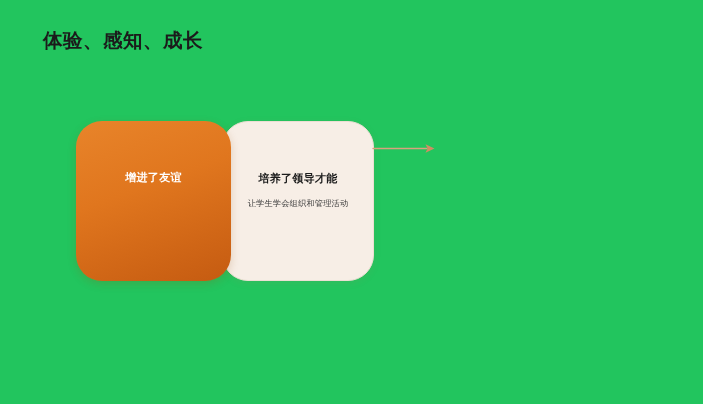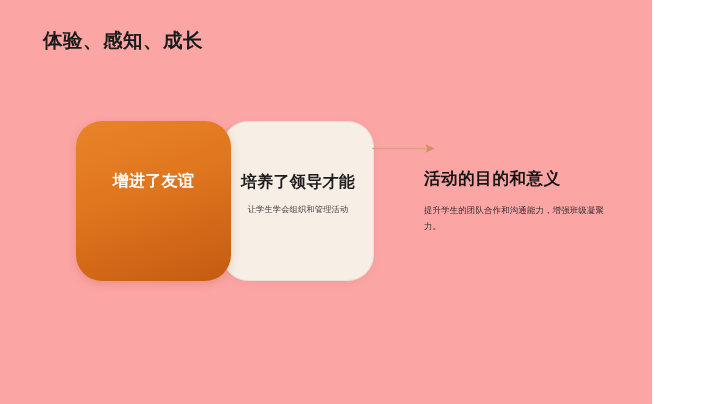--- a/index.html
+++ b/index.html
@@ -5,23 +5,23 @@
   html, body {
     margin: 0;
     padding: 0;
     background: #ffffff;
   }
   body {
     font-family: "Liberation Sans", "DejaVu Sans", sans-serif;
   }
   #slide {
     position: relative;
-    width: 652px;
+    width: 703px;
     height: 404px;
-    background: #fca5a5;
+    background: #22c55e;
     overflow: hidden;
   }
 
   
   #slide-title {
     position: absolute;
     left: 43px;
     top: 27px;
     font-size: 19.5px;
     font-weight: bold;
@@ -62,21 +62,21 @@
     position: absolute;
     left: 0;
     right: 0;
     top: 50px;
     text-align: center;
     padding: 0 10px;
     box-sizing: border-box;
   }
 
   .card-heading {
-    font-size: 16px;
+    font-size: 11px;
     font-weight: bold;
     line-height: 1.25;
     margin-bottom: 11px;
     letter-spacing: 0.3px;
   }
   .card-body {
     font-size: 8.2px;
     line-height: 1.65;
     letter-spacing: 0.2px;
   }
@@ -137,18 +137,14 @@
     <div class="card-inner">
       <div class="card-heading">增进了友谊</div>
     </div>
   </div>
 
   <svg id="connector-arrow" viewBox="0 0 64 17">
     <line x1="1" y1="8.5" x2="55" y2="8.5" stroke="#d9a27e" stroke-width="1.4" stroke-linecap="round"></line>
     <path d="M53.5 4.2 L62.5 8.5 L53.5 12.8 L55.6 8.5 Z" fill="#cf8e63"></path>
   </svg>
 
-  <div id="detail-block">
-    <div id="detail-heading">活动的目的和意义</div>
-    <div id="detail-body">提升学生的团队合作和沟通能力，增强班级凝聚力。</div>
-  </div>
 
 </div>
 
 </body></html>

